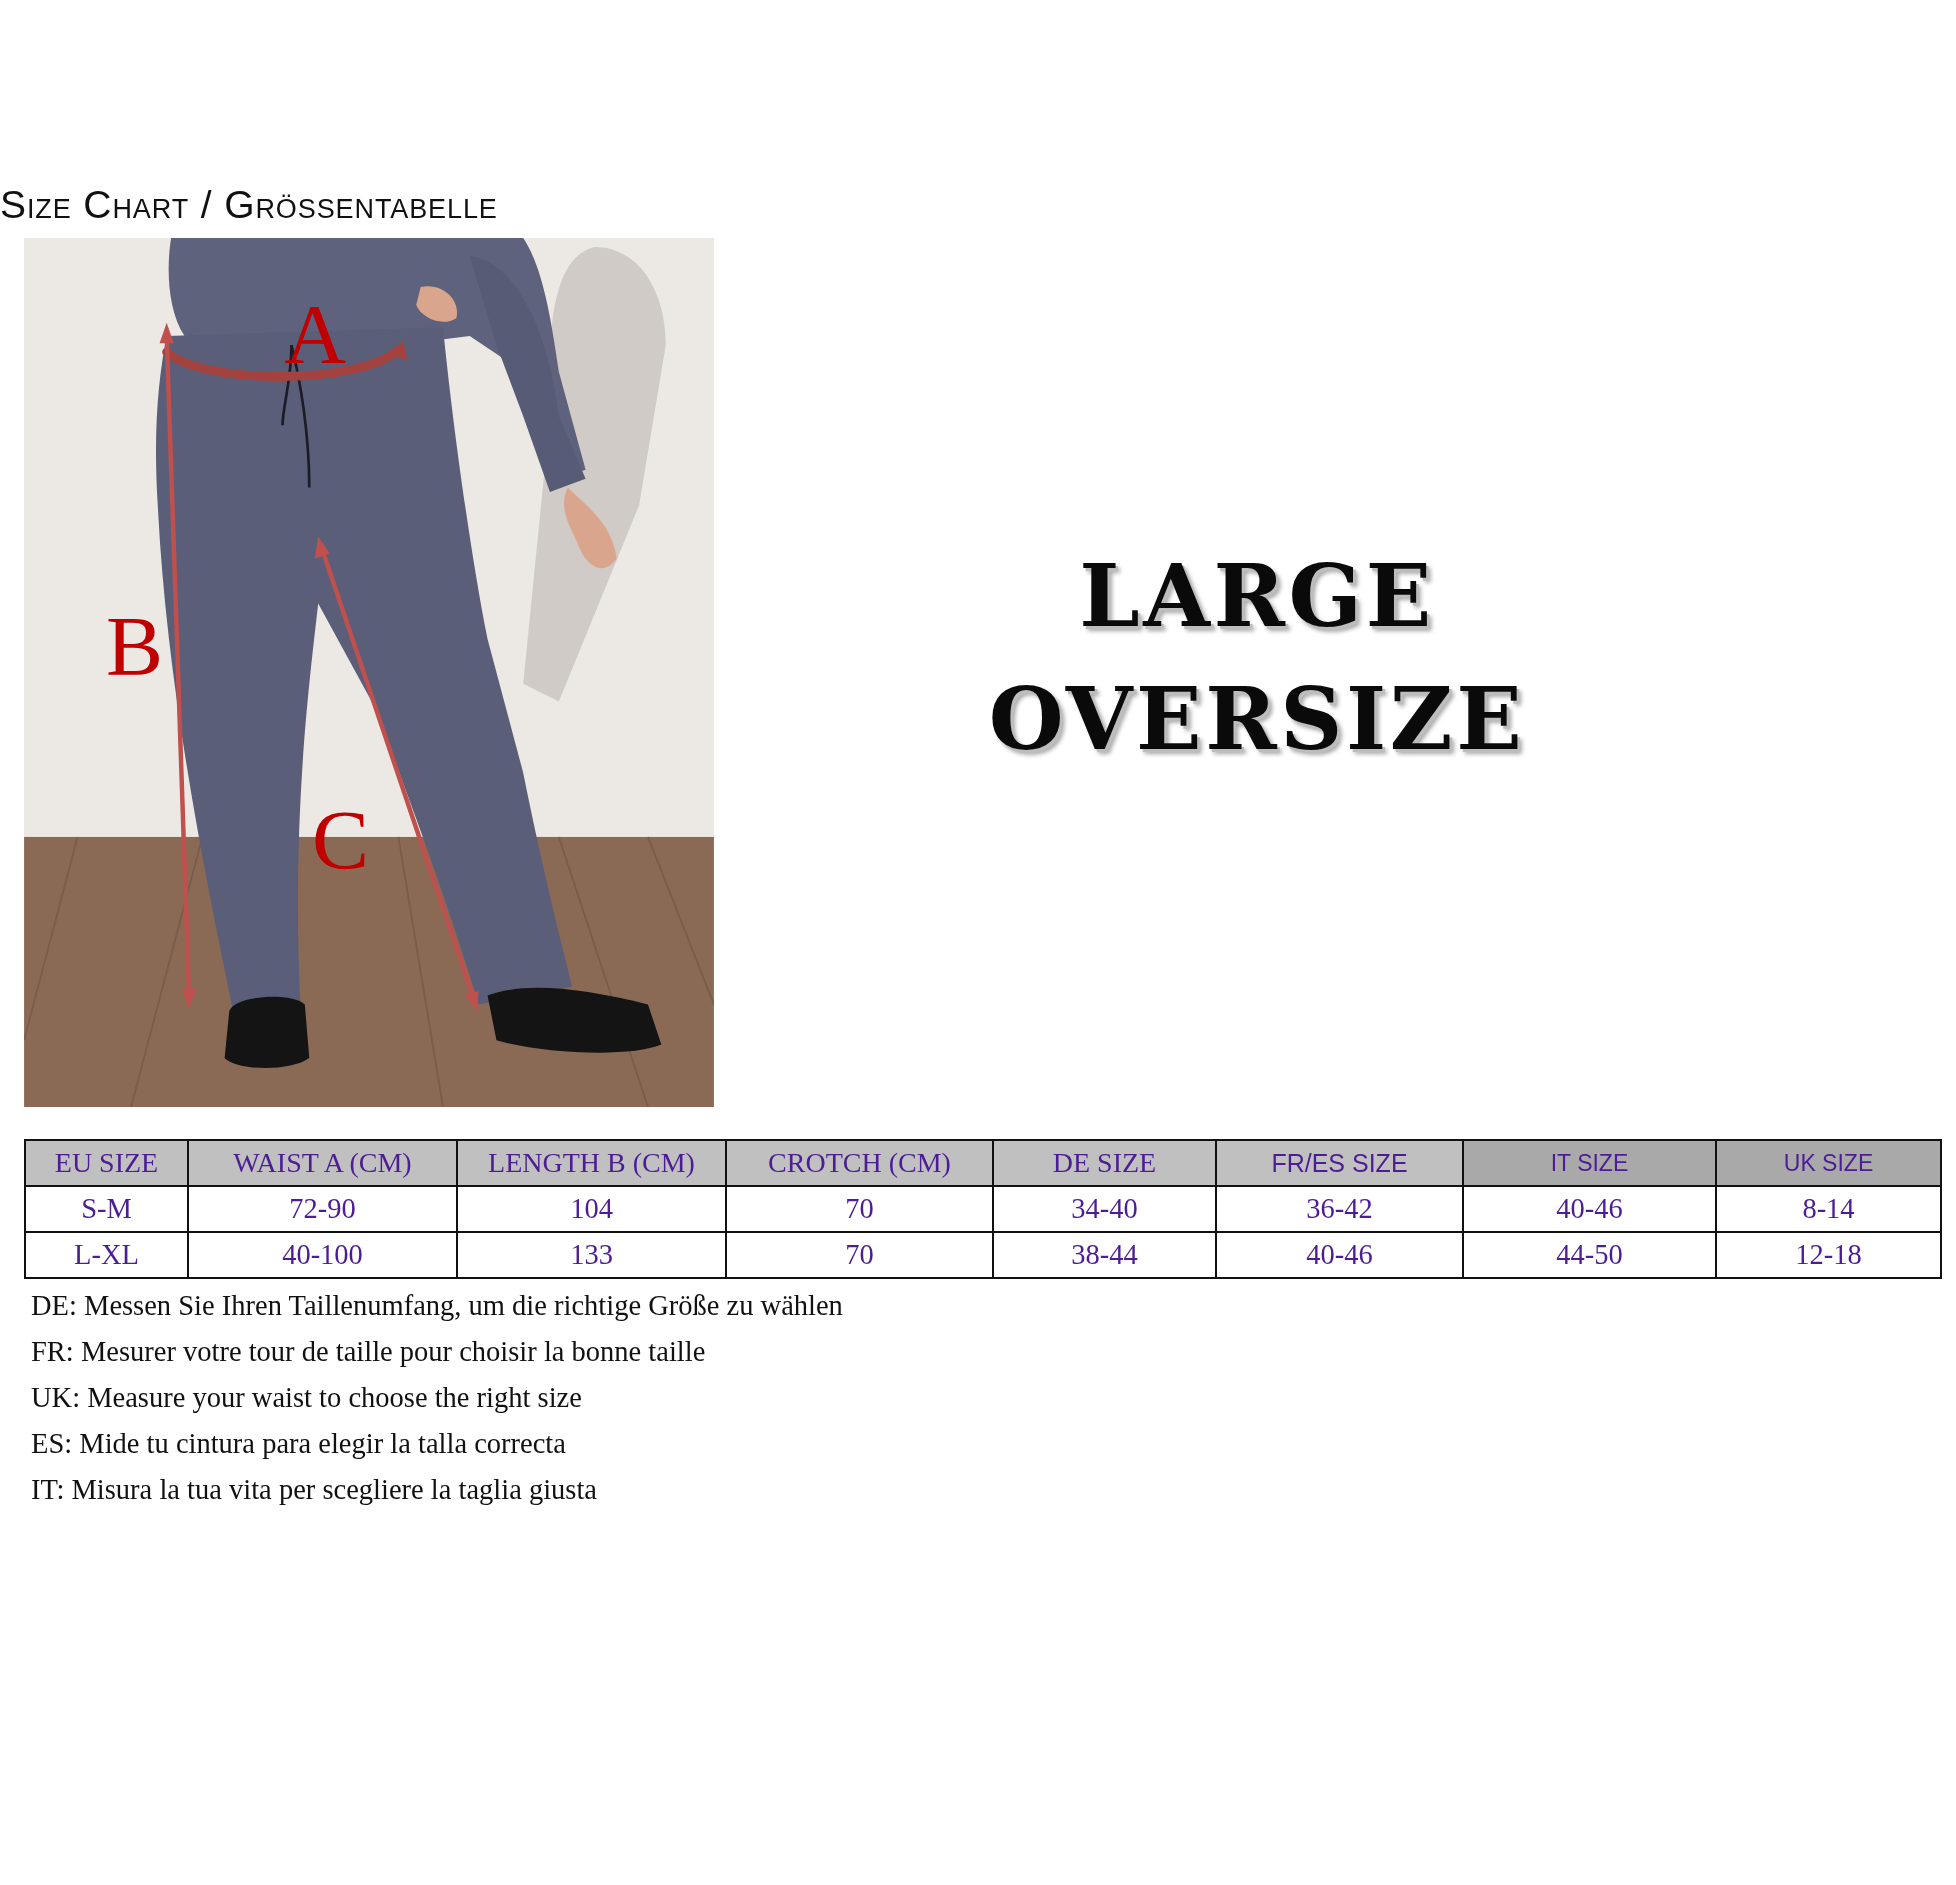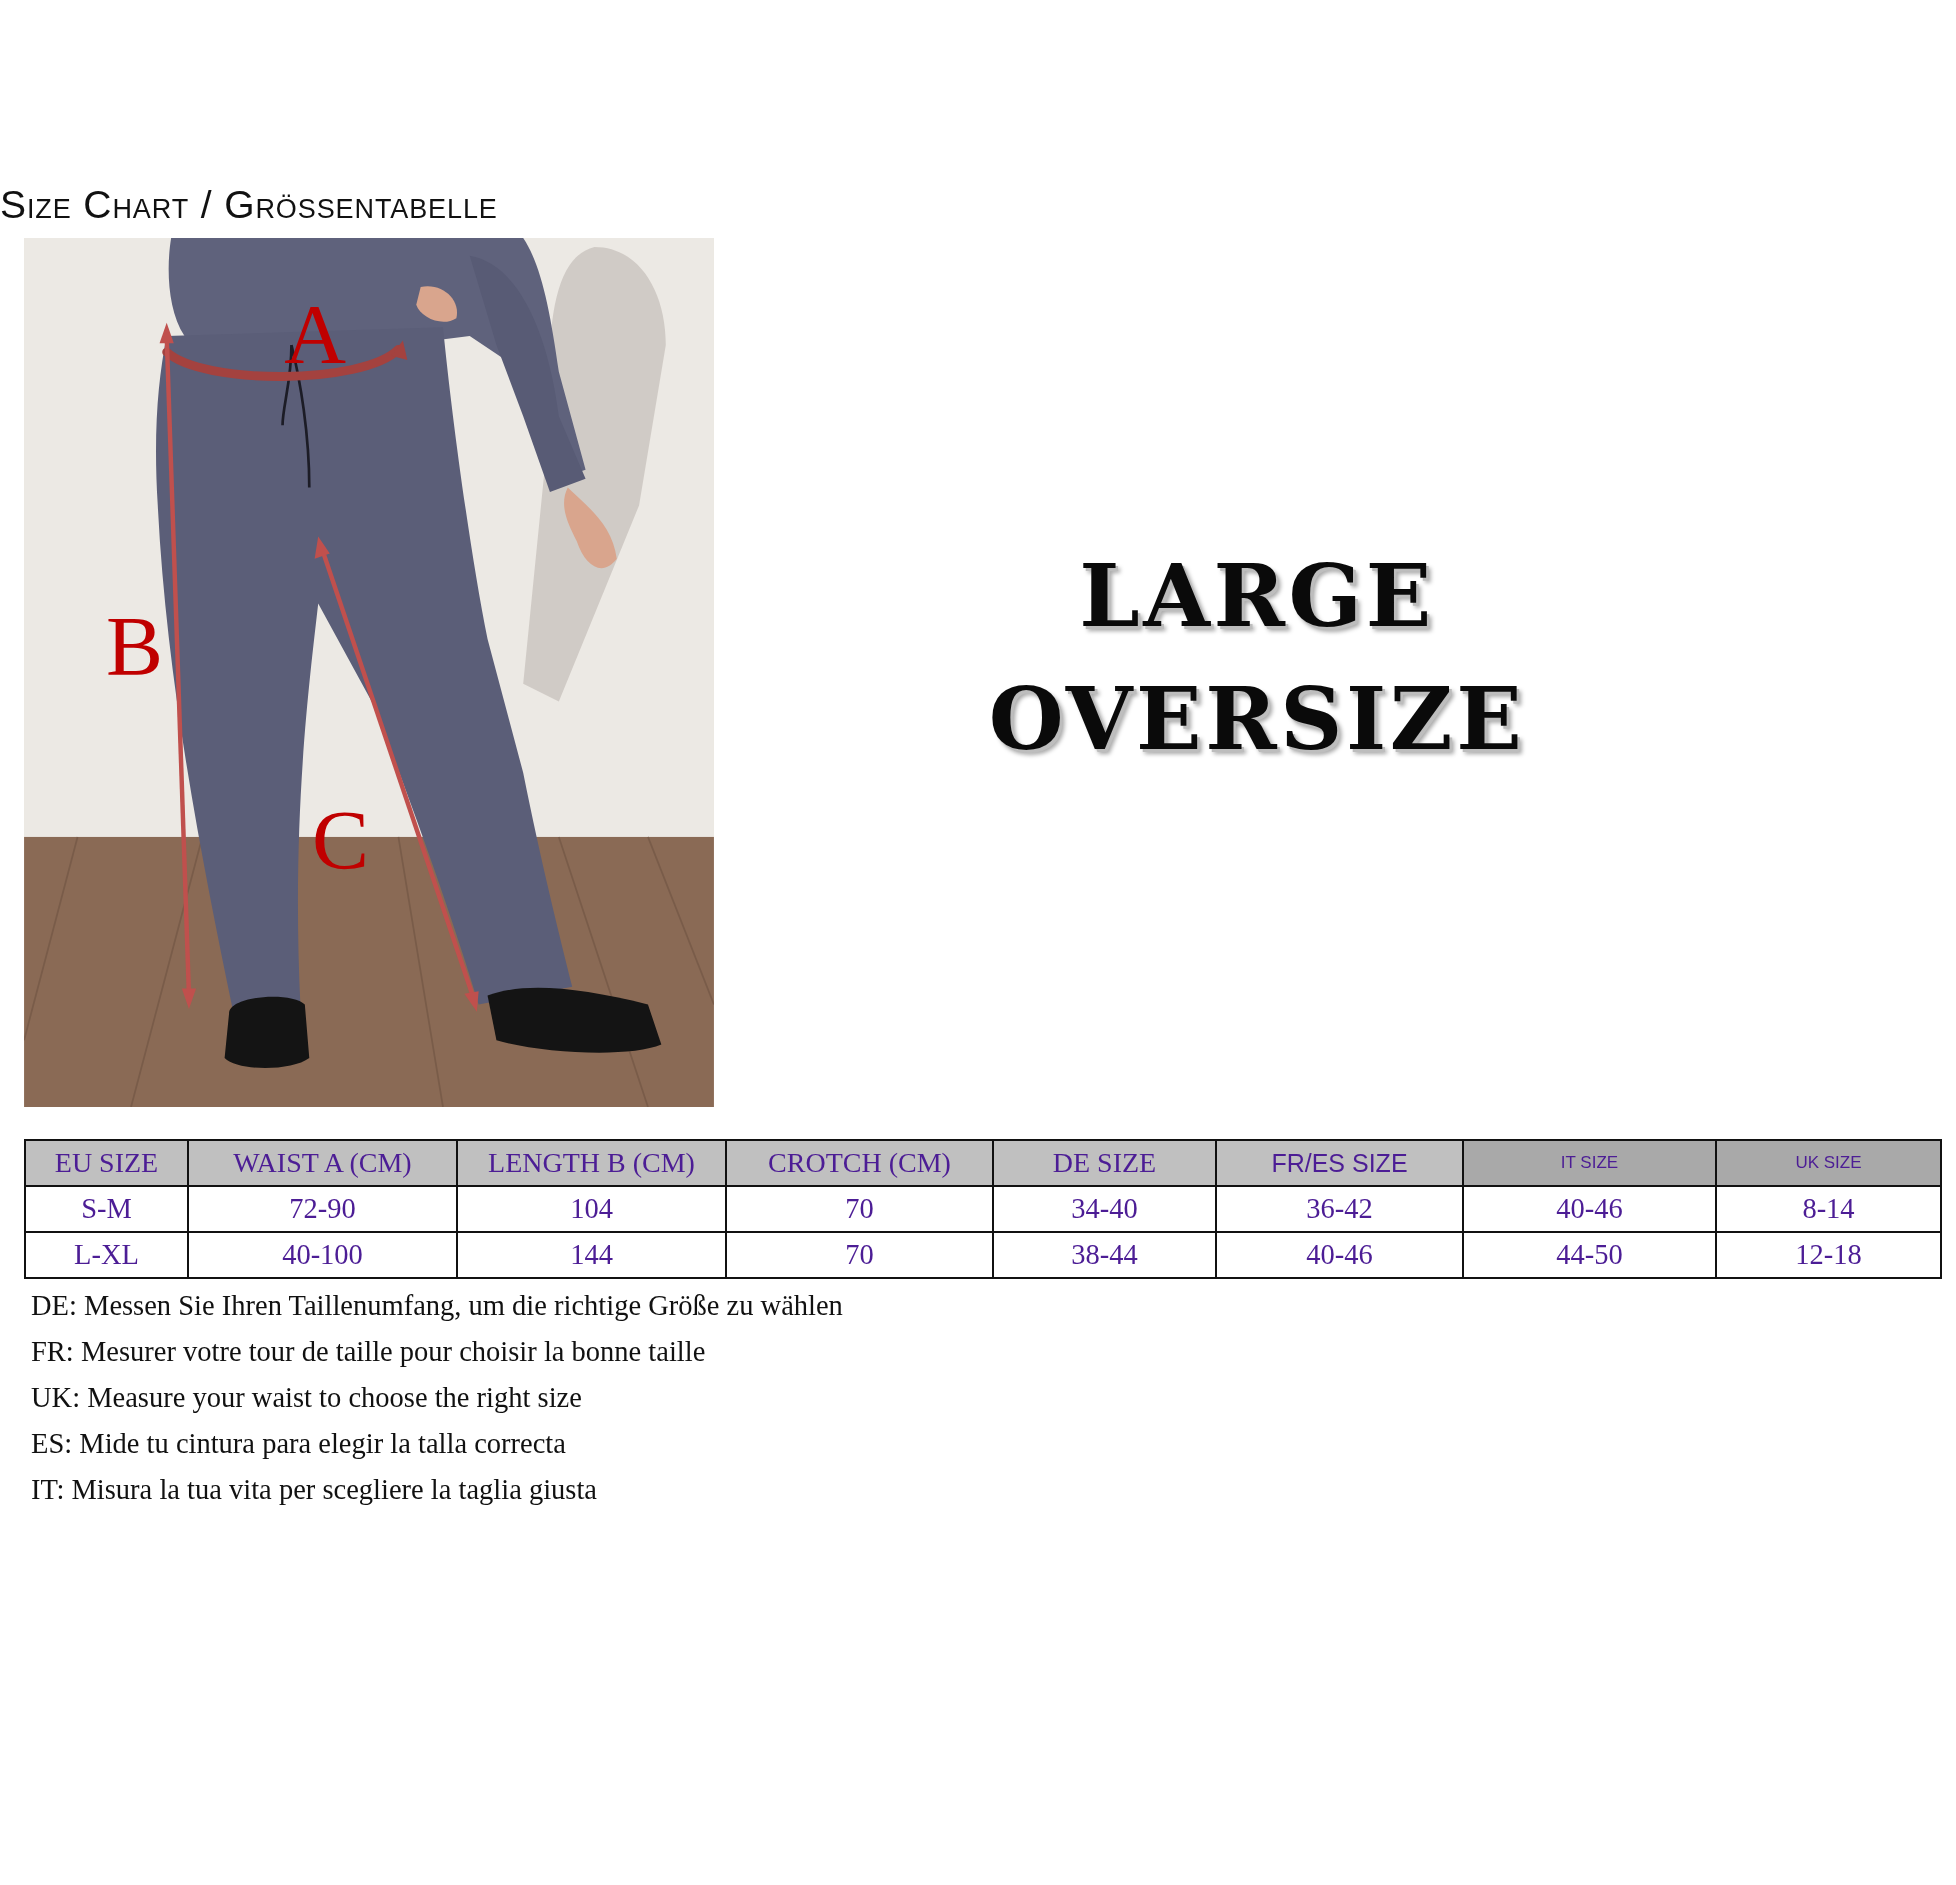--- a/index.html
+++ b/index.html
@@ -29,21 +29,21 @@
   table.sizes {
     position: absolute; left: 24px; top: 1139px; width: 1916px;
     border-collapse: collapse; table-layout: fixed;
     font-family: "Liberation Serif", serif;
   }
   table.sizes th, table.sizes td {
     border: 2.7px solid #111; text-align: center; padding: 0; height: 44px;
     font-weight: normal; font-size: 28.5px; color: #4c1d95;
   }
   table.sizes th { background: #c0c0c0; font-size: 28px; }
-  table.sizes th.dark { background: #a9a9a9; font-family: "Liberation Sans", sans-serif; font-size: 17px; margin-top: 16px; }
+  table.sizes th.dark { background: #a9a9a9; font-family: "Liberation Sans", sans-serif; font-size: 23px; margin-top: 16px; }
   table.sizes th.sans { font-family: "Liberation Sans", sans-serif; font-size: 25px; }
   table.sizes td { background: #ffffff; height: 44px; }
 
   .notes { position: absolute; left: 31px; top: 1283px; font-family: "Liberation Serif", serif; font-size: 28.5px; color: #111; }
   .notes div { height: 46px; line-height: 46px; white-space: nowrap; }
 </style>
 </head>
 <body>
 
 <div class="title">Size Chart / Grössentabelle</div>
@@ -128,21 +128,21 @@
       <td>104</td>
       <td>70</td>
       <td>34-40</td>
       <td>36-42</td>
       <td>40-46</td>
       <td>8-14</td>
     </tr>
     <tr>
       <td>L-XL</td>
       <td>40-100</td>
-      <td>144</td>
+      <td>133</td>
       <td>70</td>
       <td>38-44</td>
       <td>40-46</td>
       <td>44-50</td>
       <td>12-18</td>
     </tr>
   </tbody>
 </table>
 
 <div class="notes">

